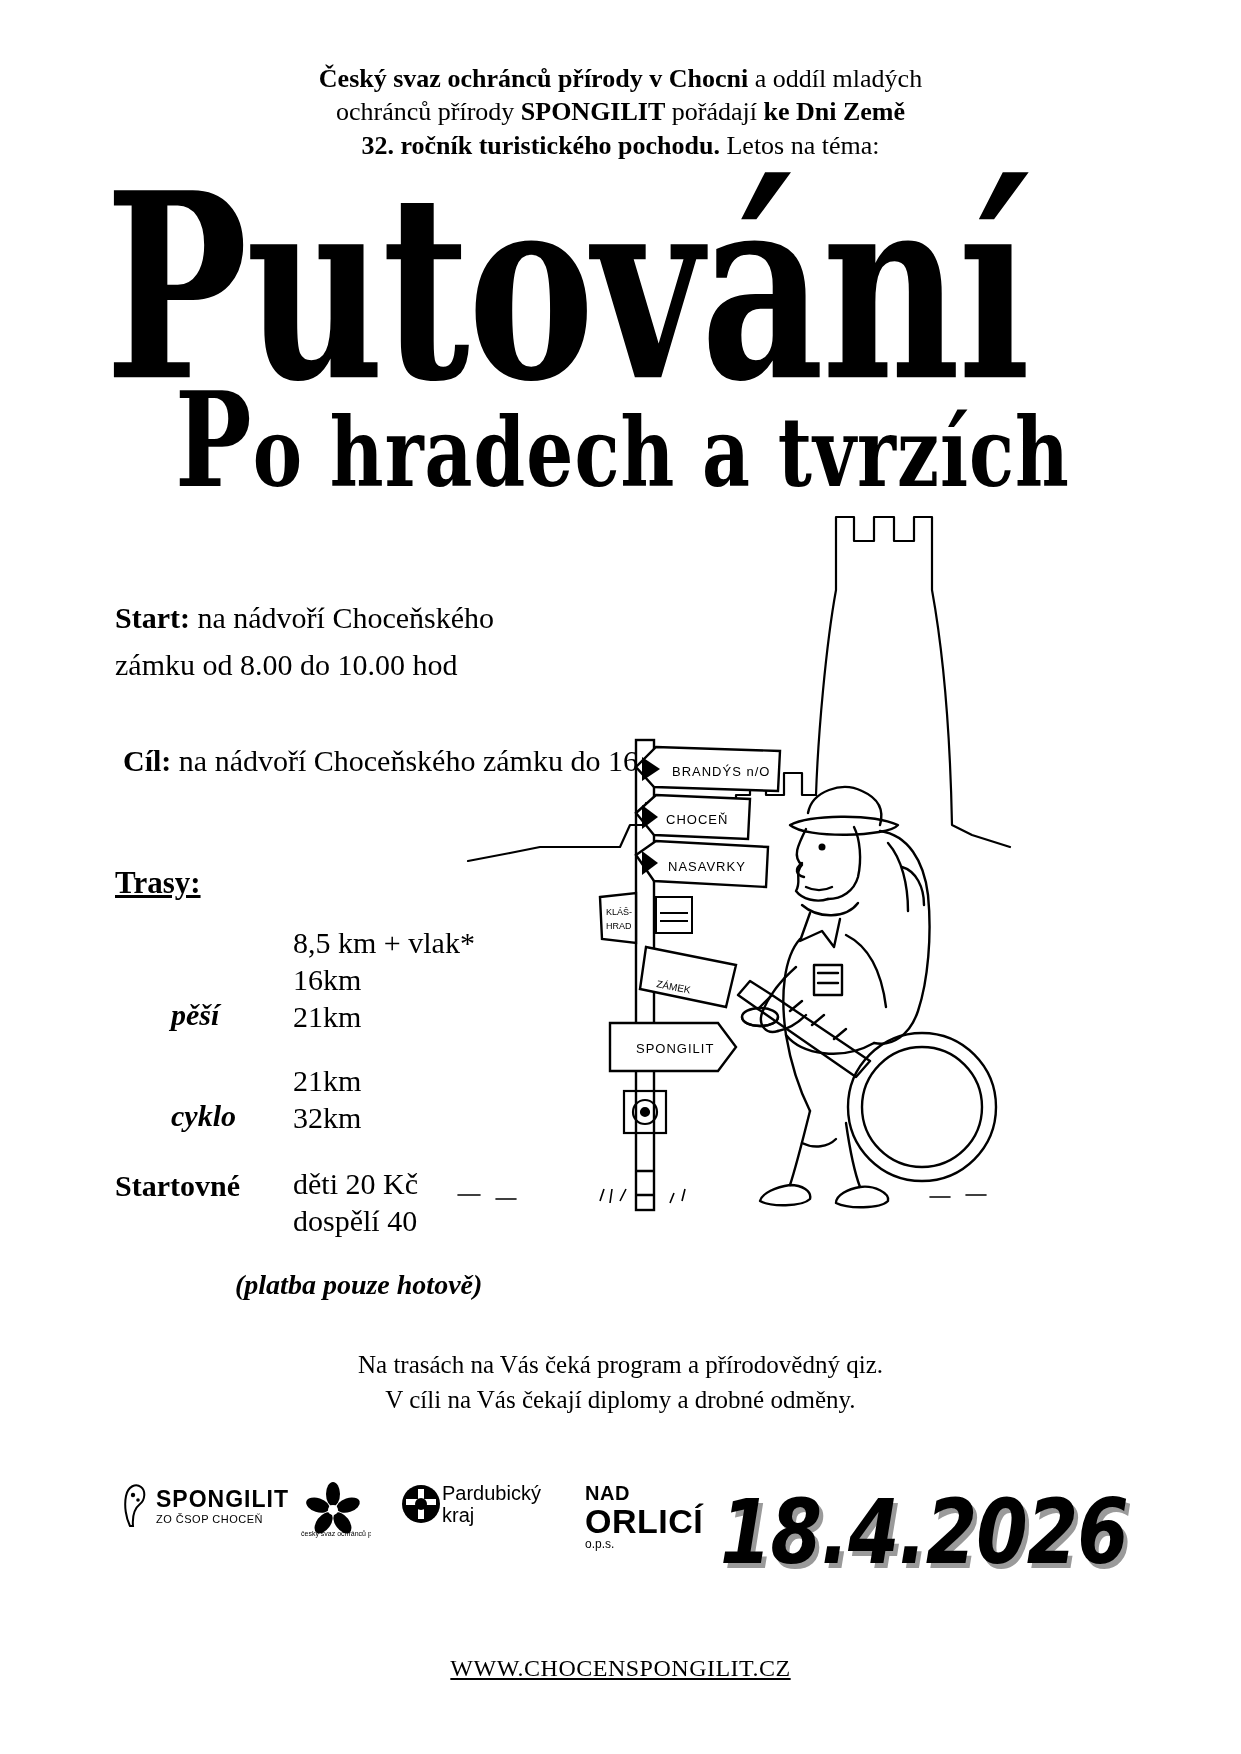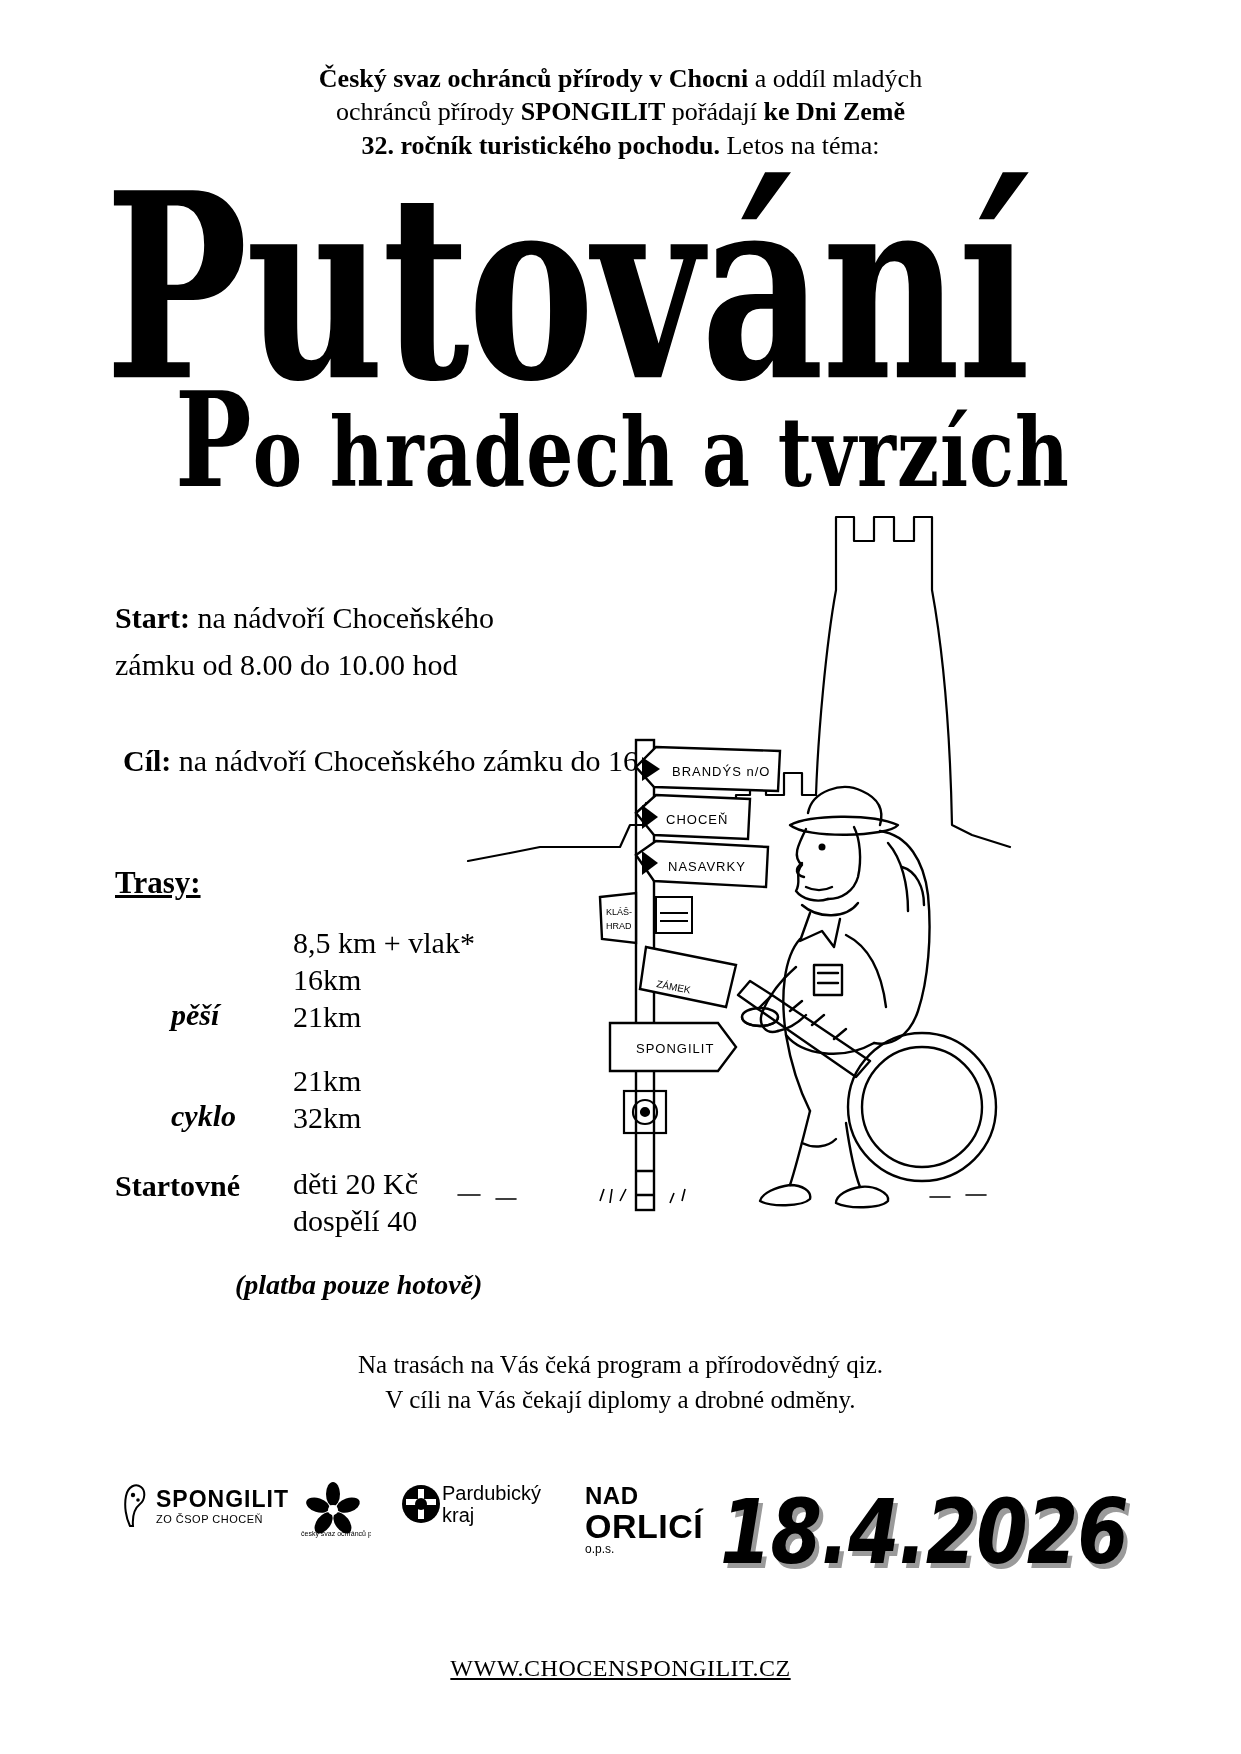--- a/index.html
+++ b/index.html
@@ -190,21 +190,21 @@
     letter-spacing: 0.5px;
   }
   .pardubicky-text {
     font-family: "Liberation Sans", sans-serif;
     font-size: 20px;
     line-height: 1.1;
   }
   .nad-line1 {
     font-family: "Liberation Sans", sans-serif;
     font-weight: bold;
-    font-size: 24px;
+    font-size: 20px;
     letter-spacing: 0.5px;
   }
   .nad-line2 {
     font-family: "Liberation Sans", sans-serif;
     font-weight: bold;
     font-size: 34px;
     letter-spacing: 0.5px;
     line-height: 0.95;
   }
   .nad-line3 {

